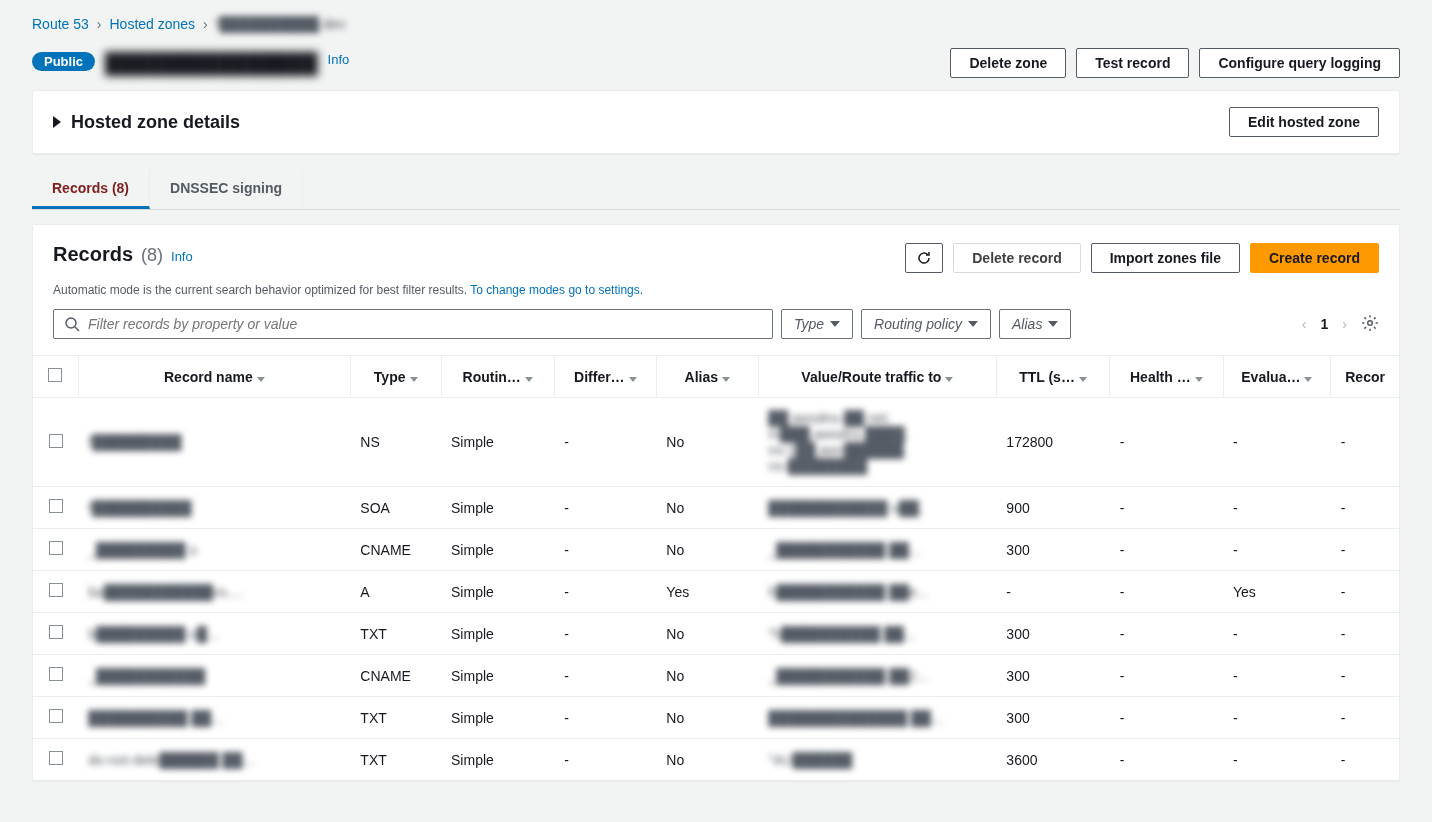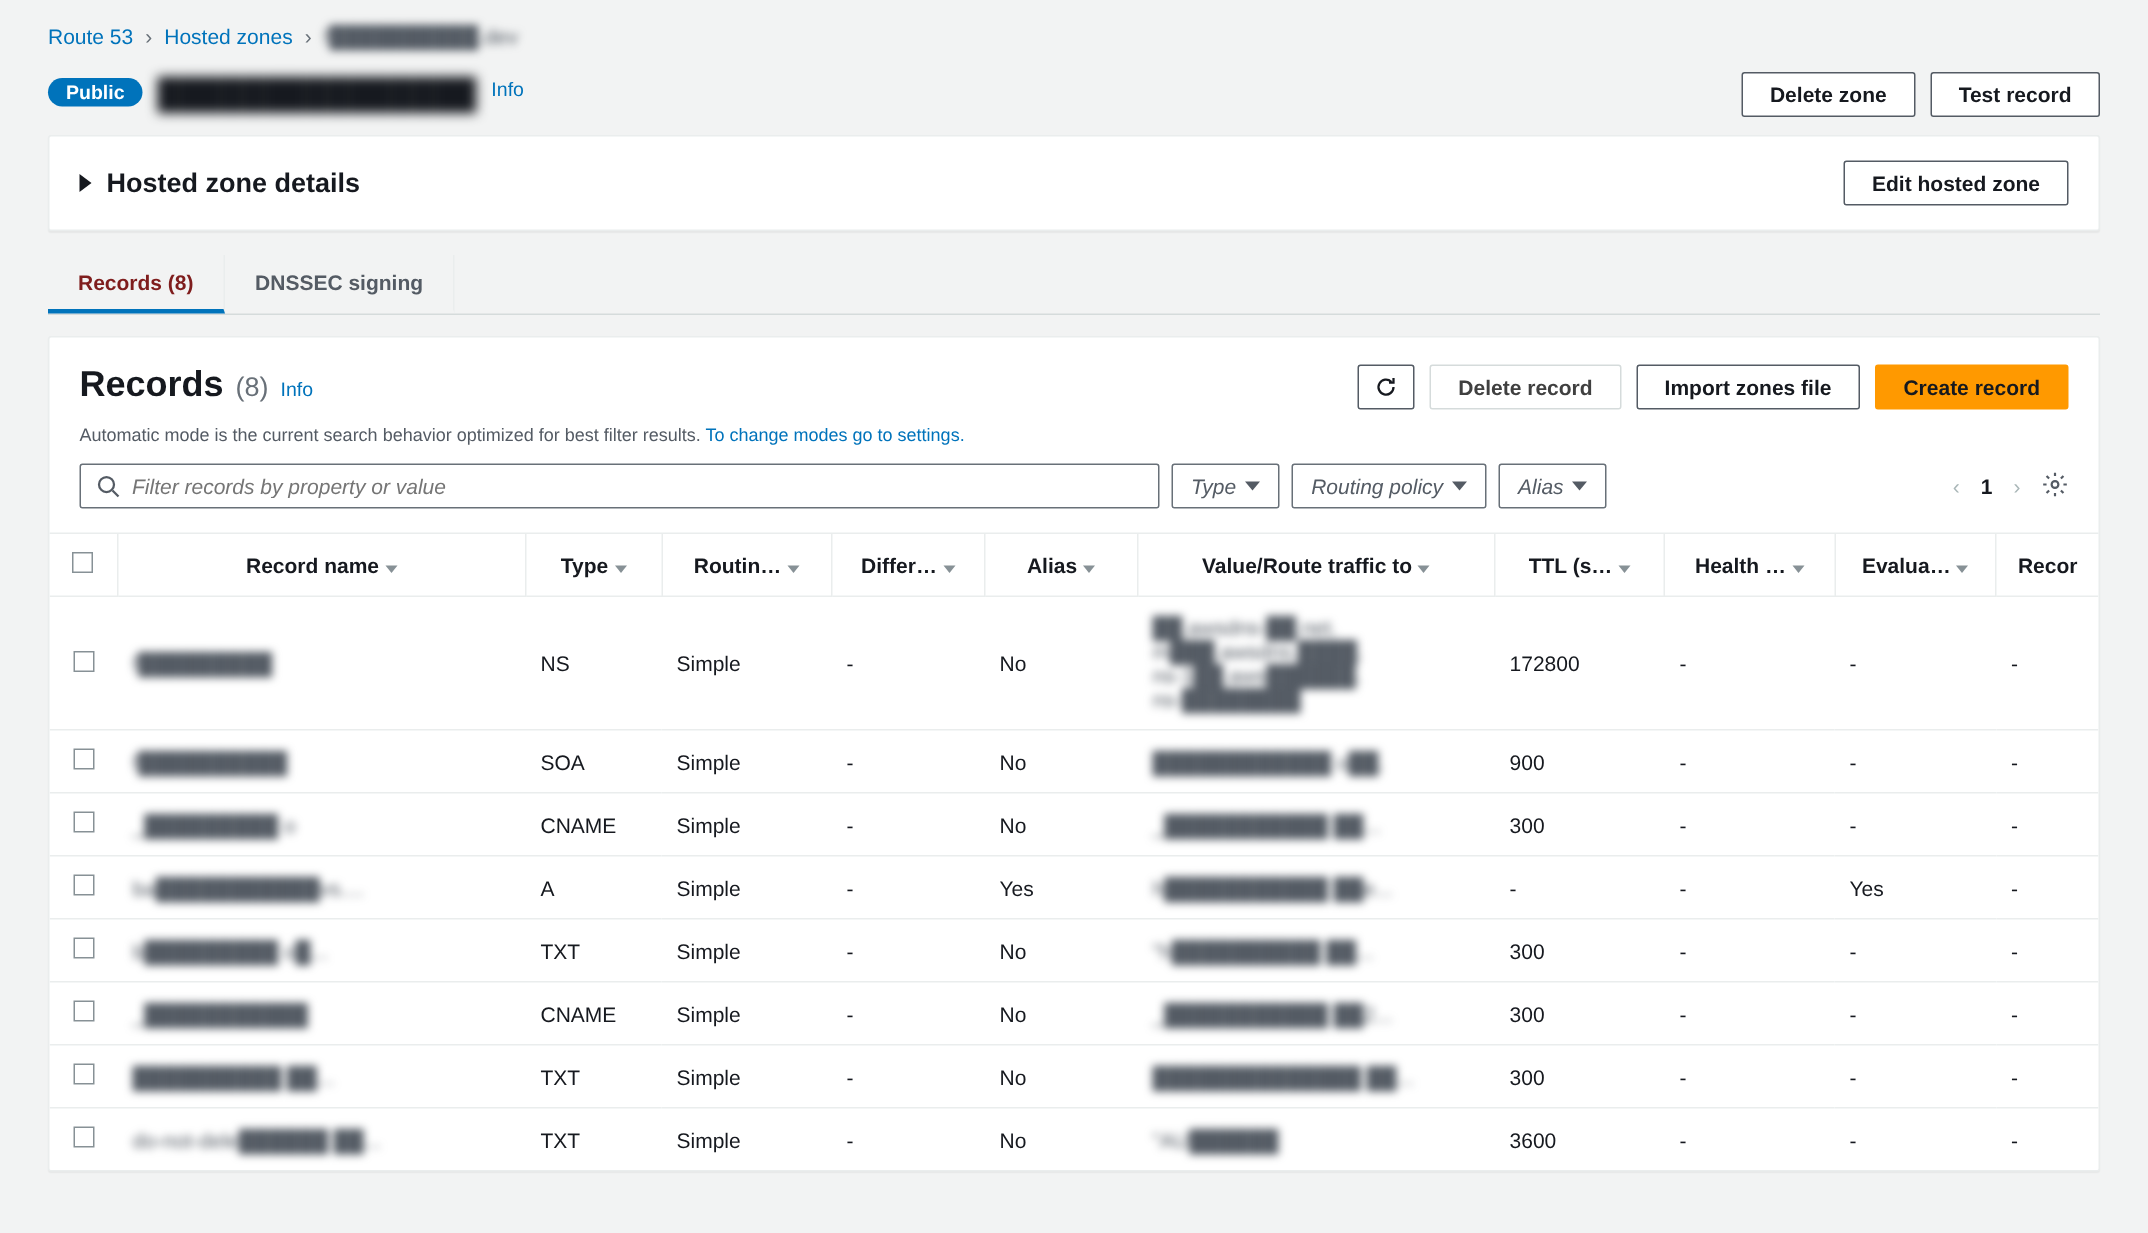--- a/index.html
+++ b/index.html
@@ -31,21 +31,21 @@
 
   
   .tabs { display: flex; border-bottom: 1px solid #d5dbdb; margin-bottom: 0; }
   .tab { padding: 10px 20px; font-size: 14px; font-weight: 600; color: #545b64; cursor: pointer; border-bottom: 3px solid transparent; border-right: 1px solid #eaeded; }
   .tab.active { color: #7f1d1d; border-bottom-color: #0073bb; }
 
   
   .records-panel { margin-top: 14px; padding: 0; }
   .records-head { display: flex; justify-content: space-between; align-items: flex-start; padding: 18px 20px 10px 20px; }
   .records-title-row { display: flex; align-items: baseline; gap: 8px; }
-  .records-title { font-size: 24px; font-weight: 700; }
+  .records-title { font-size: 20px; font-weight: 700; }
   .records-count { font-size: 18px; font-weight: 400; color: #687078; }
   .records-sub { font-size: 12px; color: #545b64; padding: 0 20px 12px 20px; }
   .records-sub a { color: #0073bb; text-decoration: none; cursor: pointer; }
 
   
   .filter-row { display: flex; gap: 8px; padding: 0 20px 16px 20px; align-items: center; }
   .search-box { flex: 1; display: flex; align-items: center; border: 1px solid #687078; border-radius: 2px; padding: 6px 10px; gap: 8px; max-width: 720px; }
   .search-box input { border: none; outline: none; flex: 1; font-size: 14px; font-style: italic; color: #687078; }
   .dropdown { border: 1px solid #687078; border-radius: 2px; padding: 6px 12px; font-size: 14px; display: flex; align-items: center; gap: 6px; cursor: pointer; font-style: italic; color: #545b64; background: #fff; }
   .caret-down { display: inline-block; width: 0; height: 0; border-left: 5px solid transparent; border-right: 5px solid transparent; border-top: 6px solid #545b64; }
@@ -95,20 +95,21 @@
 
   <div class="zone-header">
     <div class="zone-header-left">
       <span class="badge">Public</span>
       <span class="zone-name">███████████████</span>
       <span class="info-link">Info</span>
     </div>
     <div class="btn-row">
       <button class="btn">Delete zone</button>
       <button class="btn">Test record</button>
+      <button class="btn">Configure query logging</button>
     </div>
   </div>
 
   <div class="panel details-panel">
     <div class="details-title">
       <span class="caret-right"></span>
       <span>Hosted zone details</span>
     </div>
     <button class="btn">Edit hosted zone</button>
   </div>

